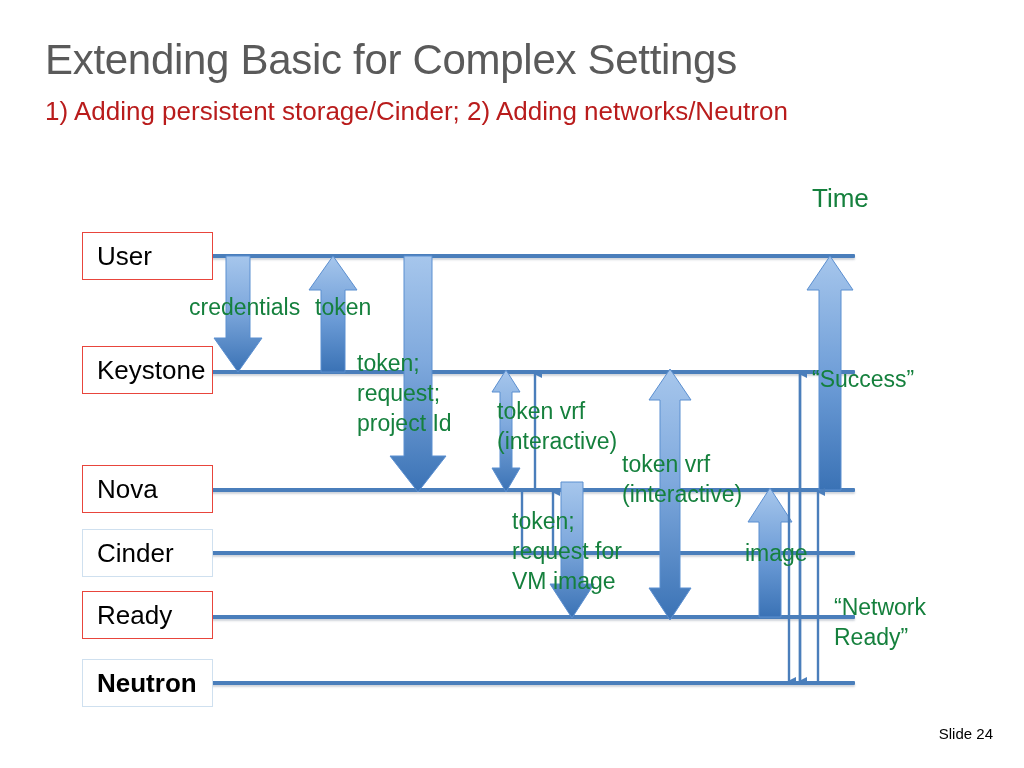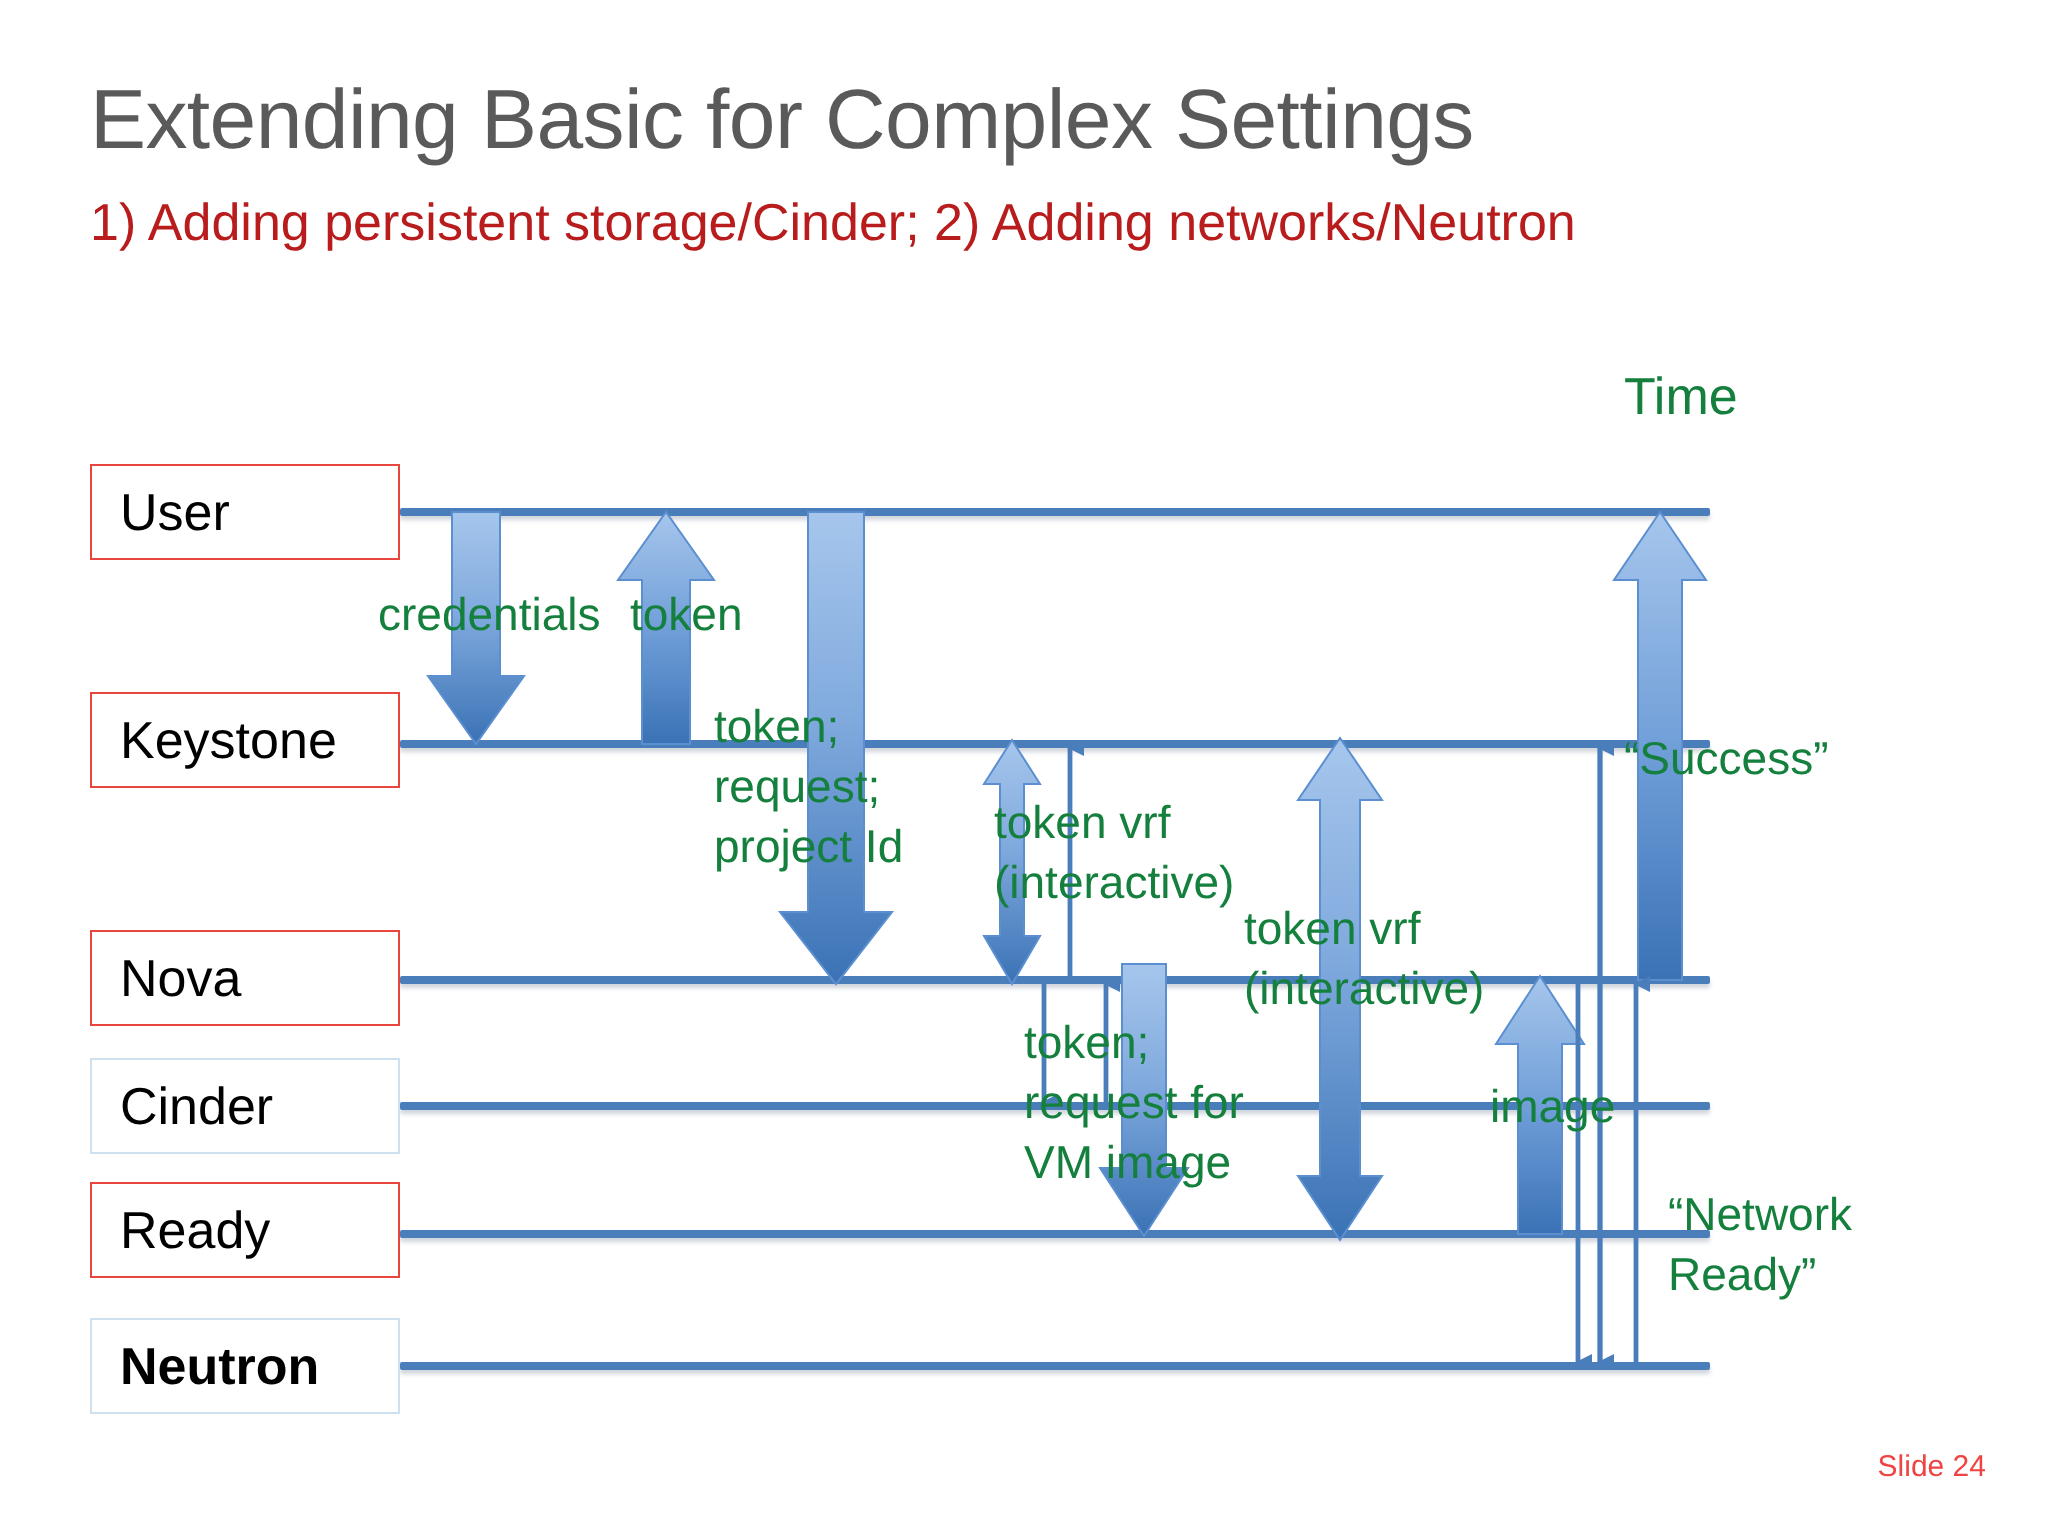--- a/index.html
+++ b/index.html
@@ -24,26 +24,26 @@
   .subtitle{
     position:absolute;left:45px;top:97px;
     font-size:26px;line-height:28px;
     color:#b91c1c;font-weight:400;
     white-space:nowrap;
   }
 
   
   .actor{
     position:absolute;
-    width:155px;height:48px;
+    width:131px;height:48px;
     background:#ffffff;
     box-sizing:border-box;
     display:flex;align-items:center;
     padding-left:14px;
-    font-size:26px;color:#000;
+    font-size:26px;color:#000;margin-left:37px;
   }
   .actor.red{border:1.6px solid #e8453c;}
   .actor.blue{border:1.4px solid #cfe0ef;text-align:center;}
 
   
   .lifeline{
     position:absolute;
     height:4px;
     background:#4a7ebb;
     border-radius:1px;
@@ -57,21 +57,21 @@
   .lbl{
     position:absolute;
     font-size:23px;
     line-height:30px;
     color:#15803d;
     white-space:pre;
   }
   .lbl.time{font-size:26px;}
   .slidenum{
     position:absolute;right:50px;bottom:26px;
-    font-size:15px;color:#ef4444;
+    font-size:15px;color:#000000;
   }
 </style>
 </head>
 <body>
 
 <div class="slide">
 
   <div class="title">Extending Basic for Complex Settings</div>
   <div class="subtitle">1) Adding persistent storage/Cinder; 2) Adding networks/Neutron</div>
 

